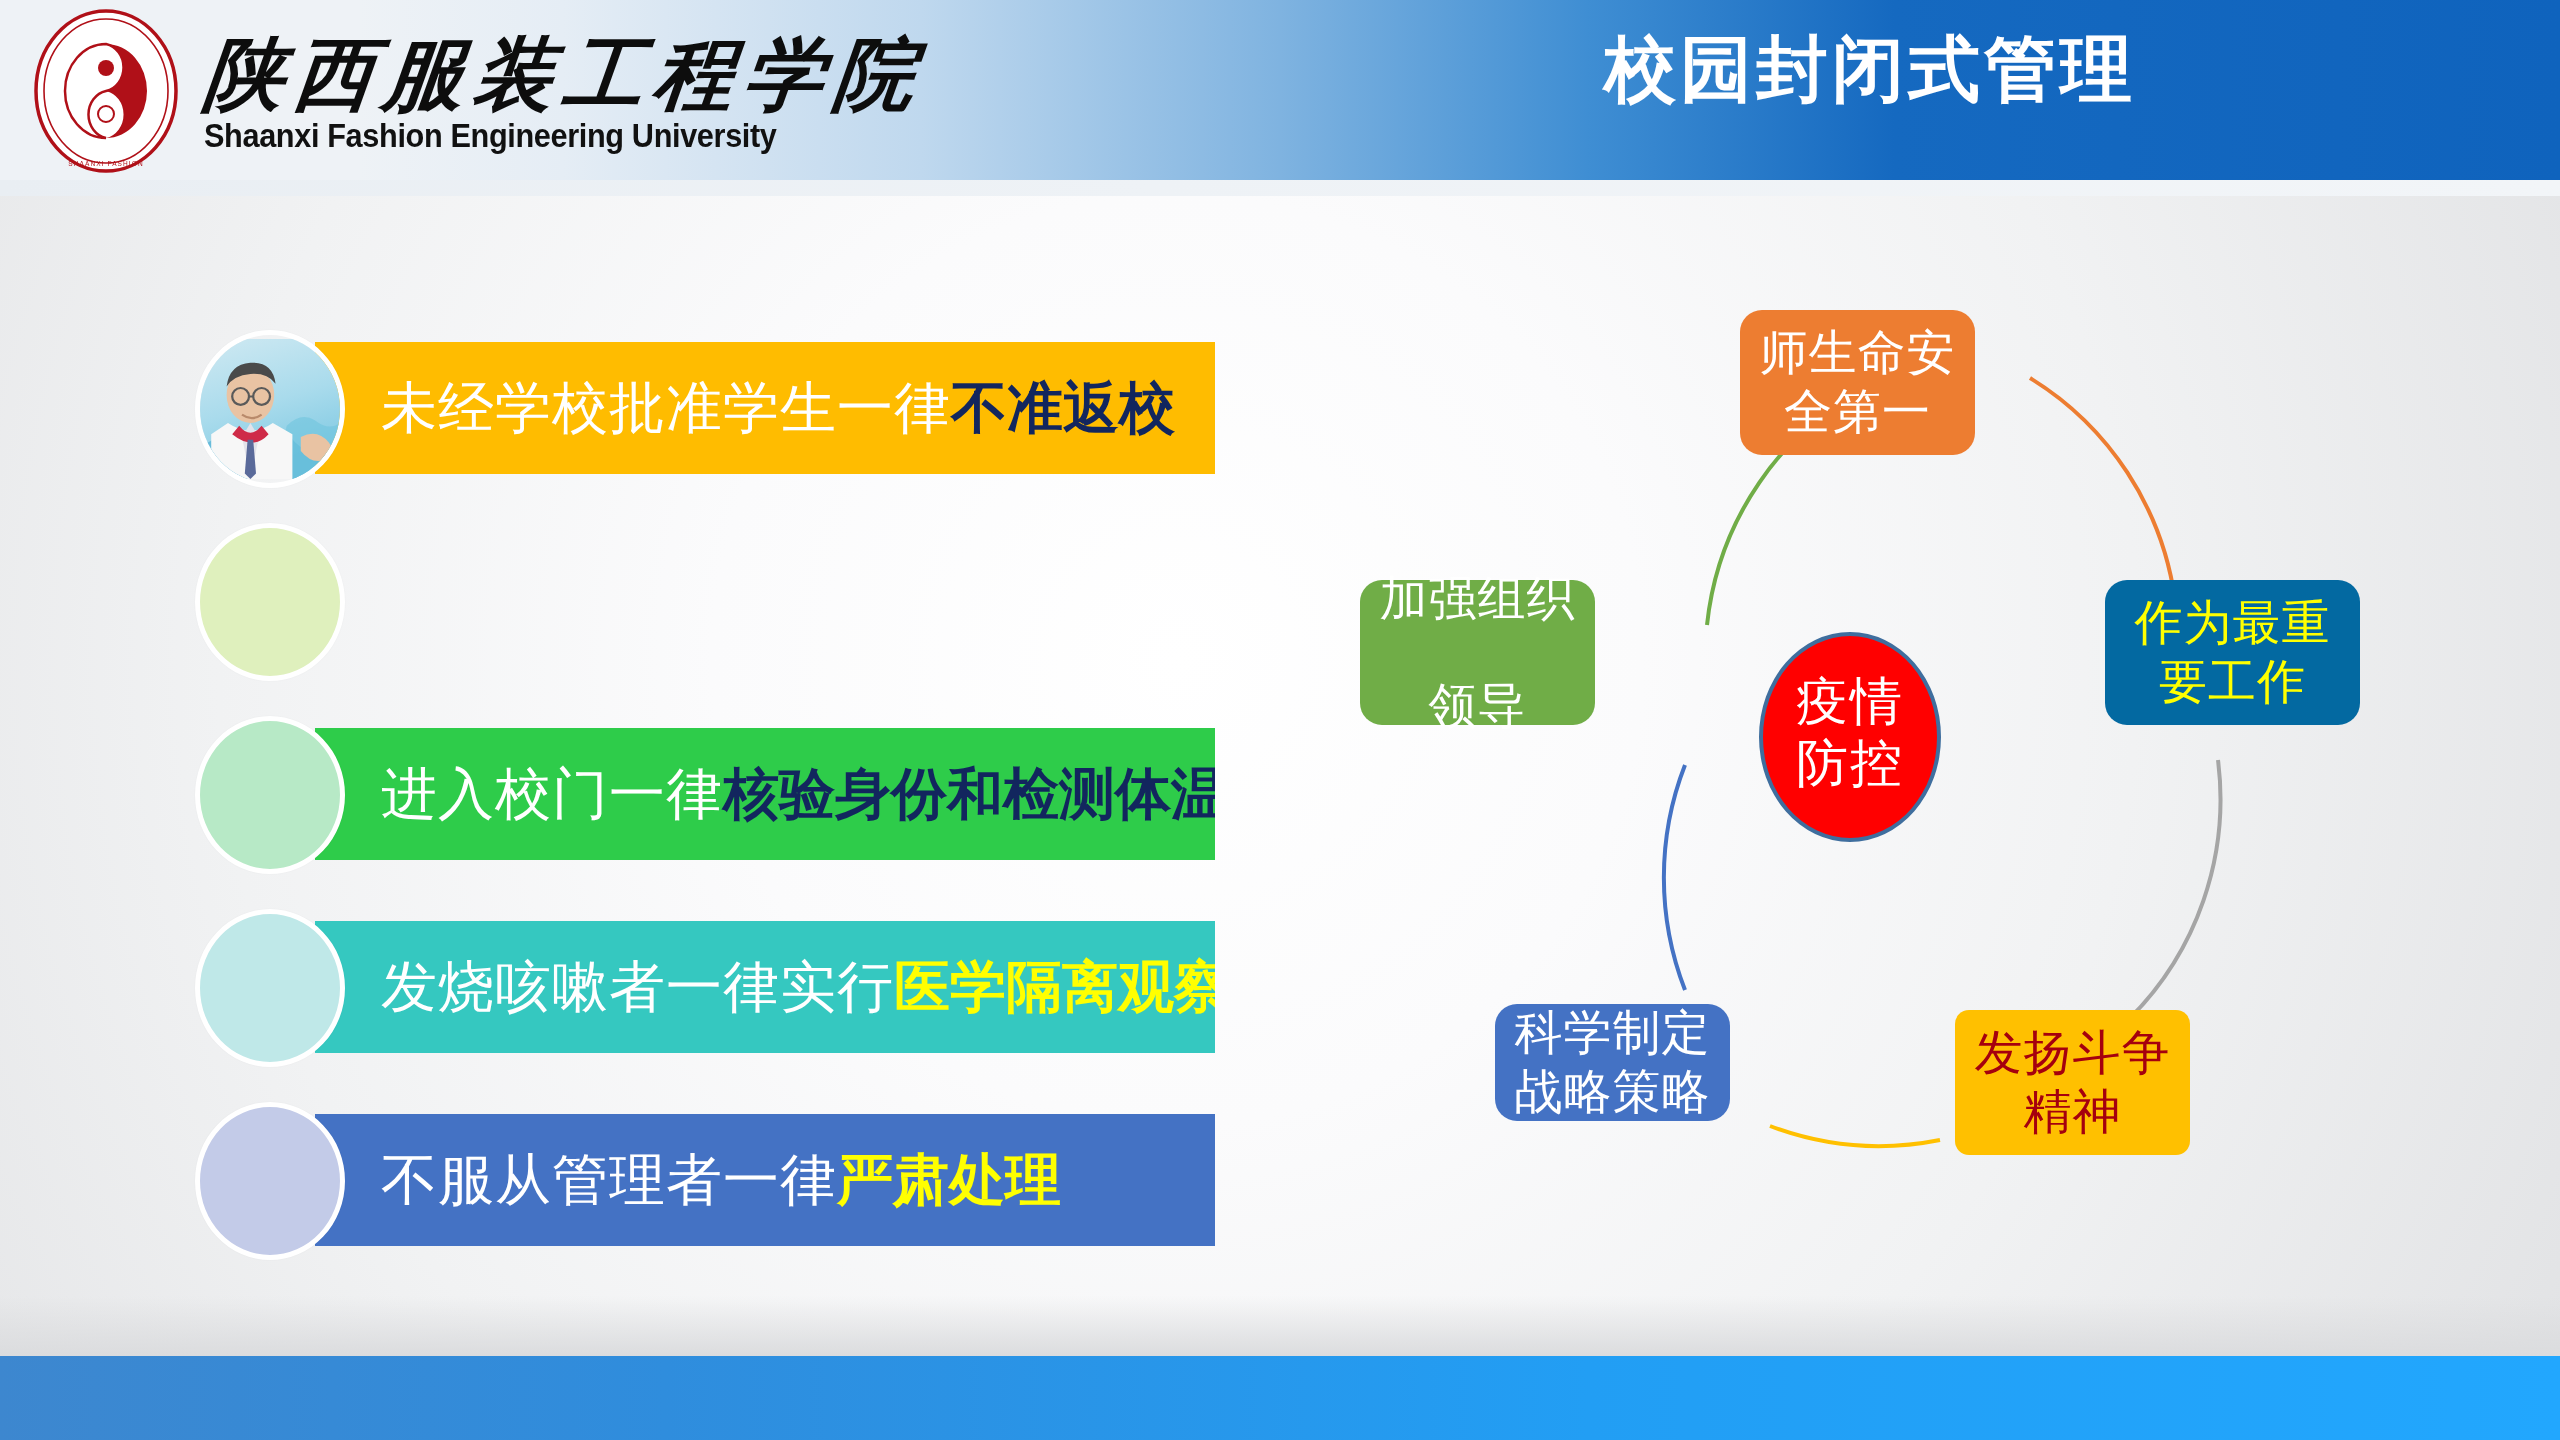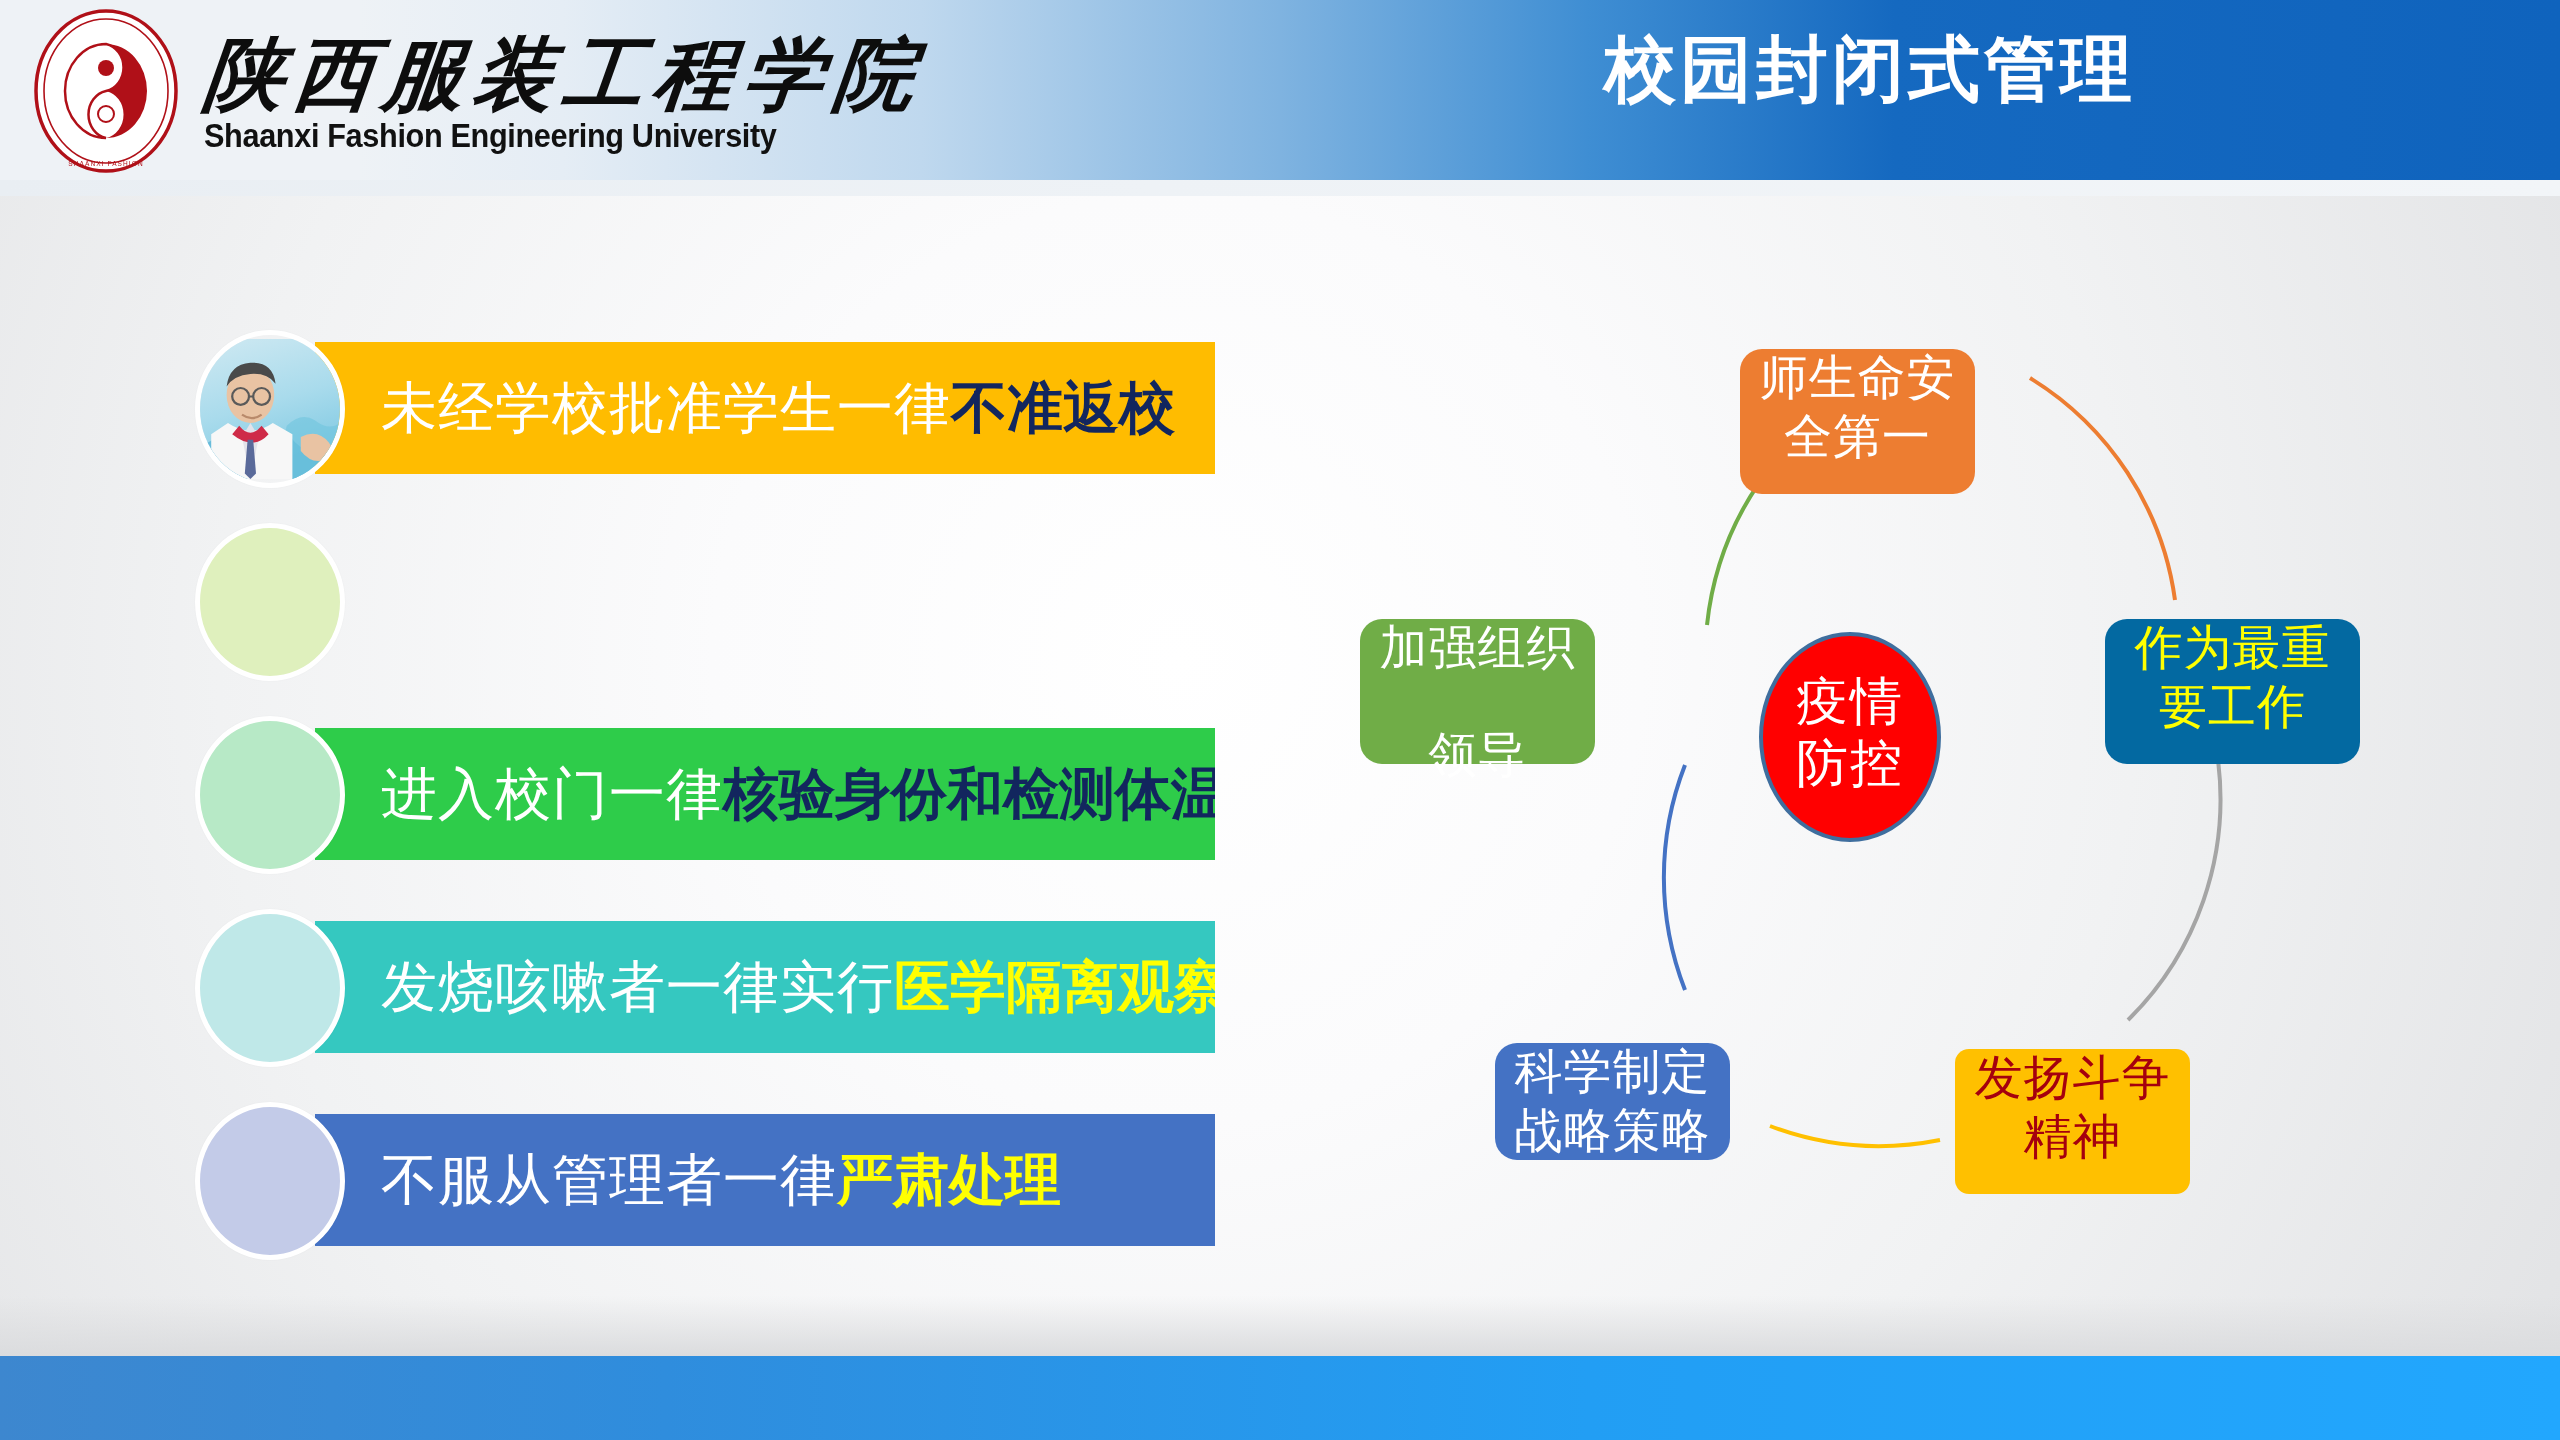--- a/index.html
+++ b/index.html
@@ -108,24 +108,23 @@
   
   .cycle {
     position: absolute; left: 1340px; top: 260px;
     width: 1180px; height: 1000px;
   }
   .cycle svg.arcs { position: absolute; left: 0; top: 0; }
   .node {
     position: absolute;
     border-radius: 22px;
     display: flex; flex-direction: column;
-    align-items: center; justify-content: flex-start;
+    align-items: center; justify-content: center;
     font-size: 48px; line-height: 1.22; letter-spacing: 1px;
     text-align: center;
-    margin-top: 39px;
   }
   .node span { display: block; white-space: nowrap; }
   .hub {
     position: absolute;
     width: 182px; height: 210px;
     border-radius: 50%;
     border: 4px solid #3f6e9e;
     display: flex; flex-direction: column;
     align-items: center; justify-content: center;
     color: #ffffff; font-size: 52px; line-height: 1.2;

